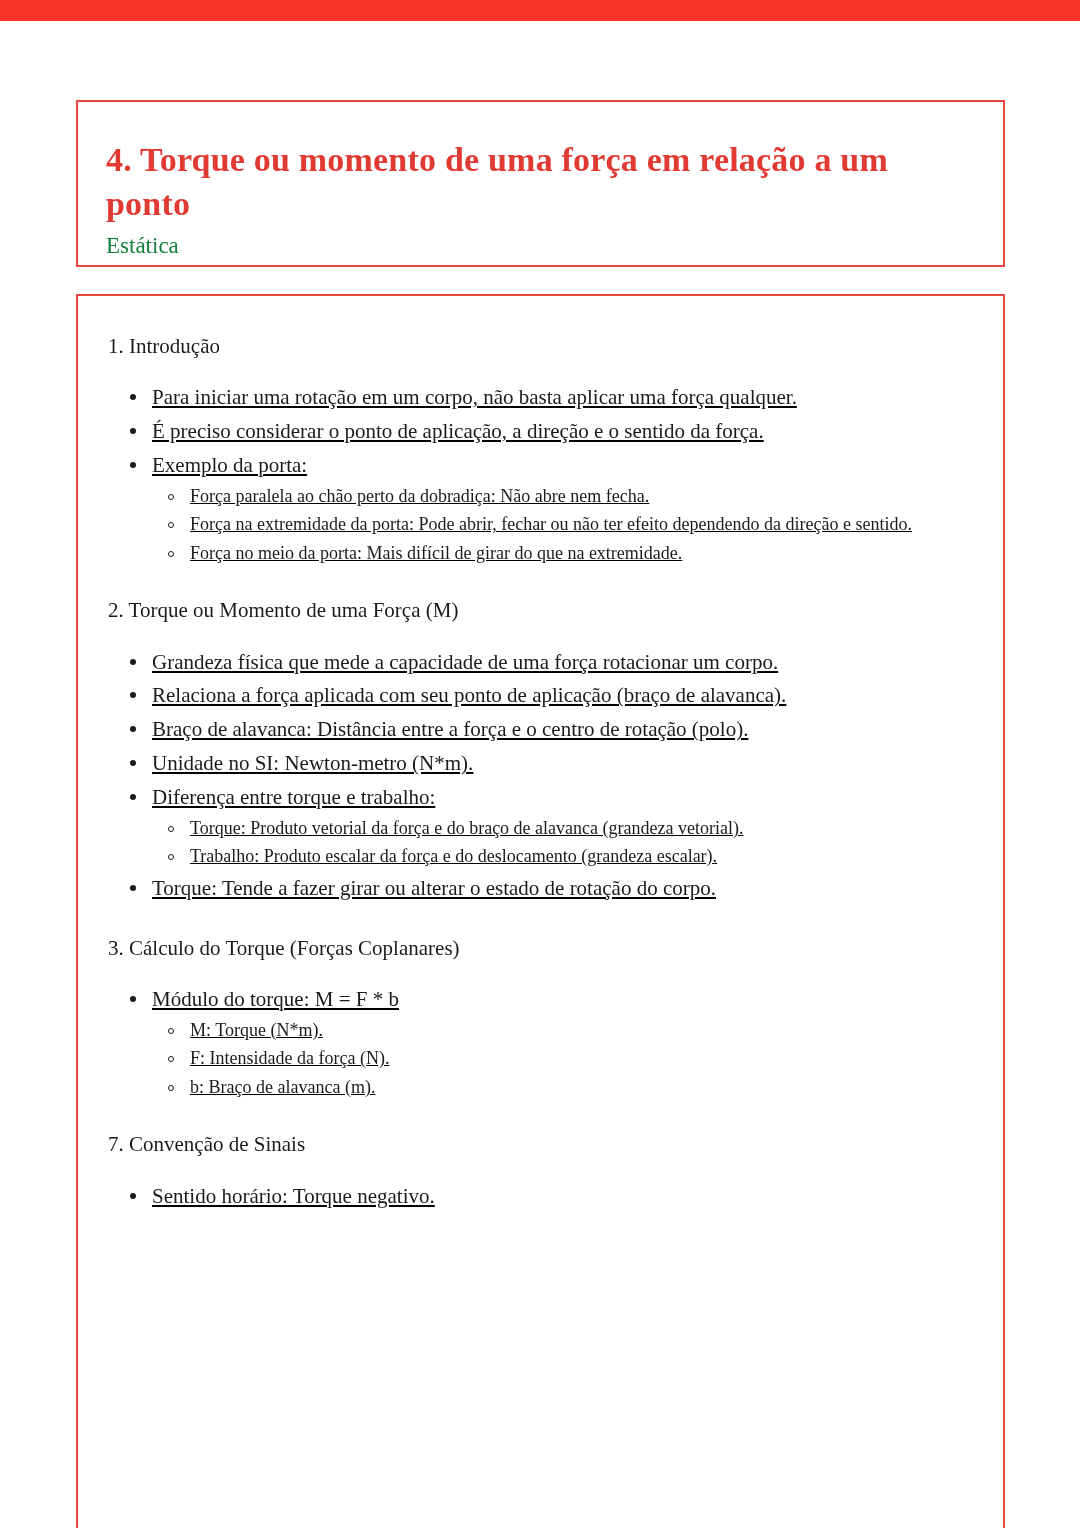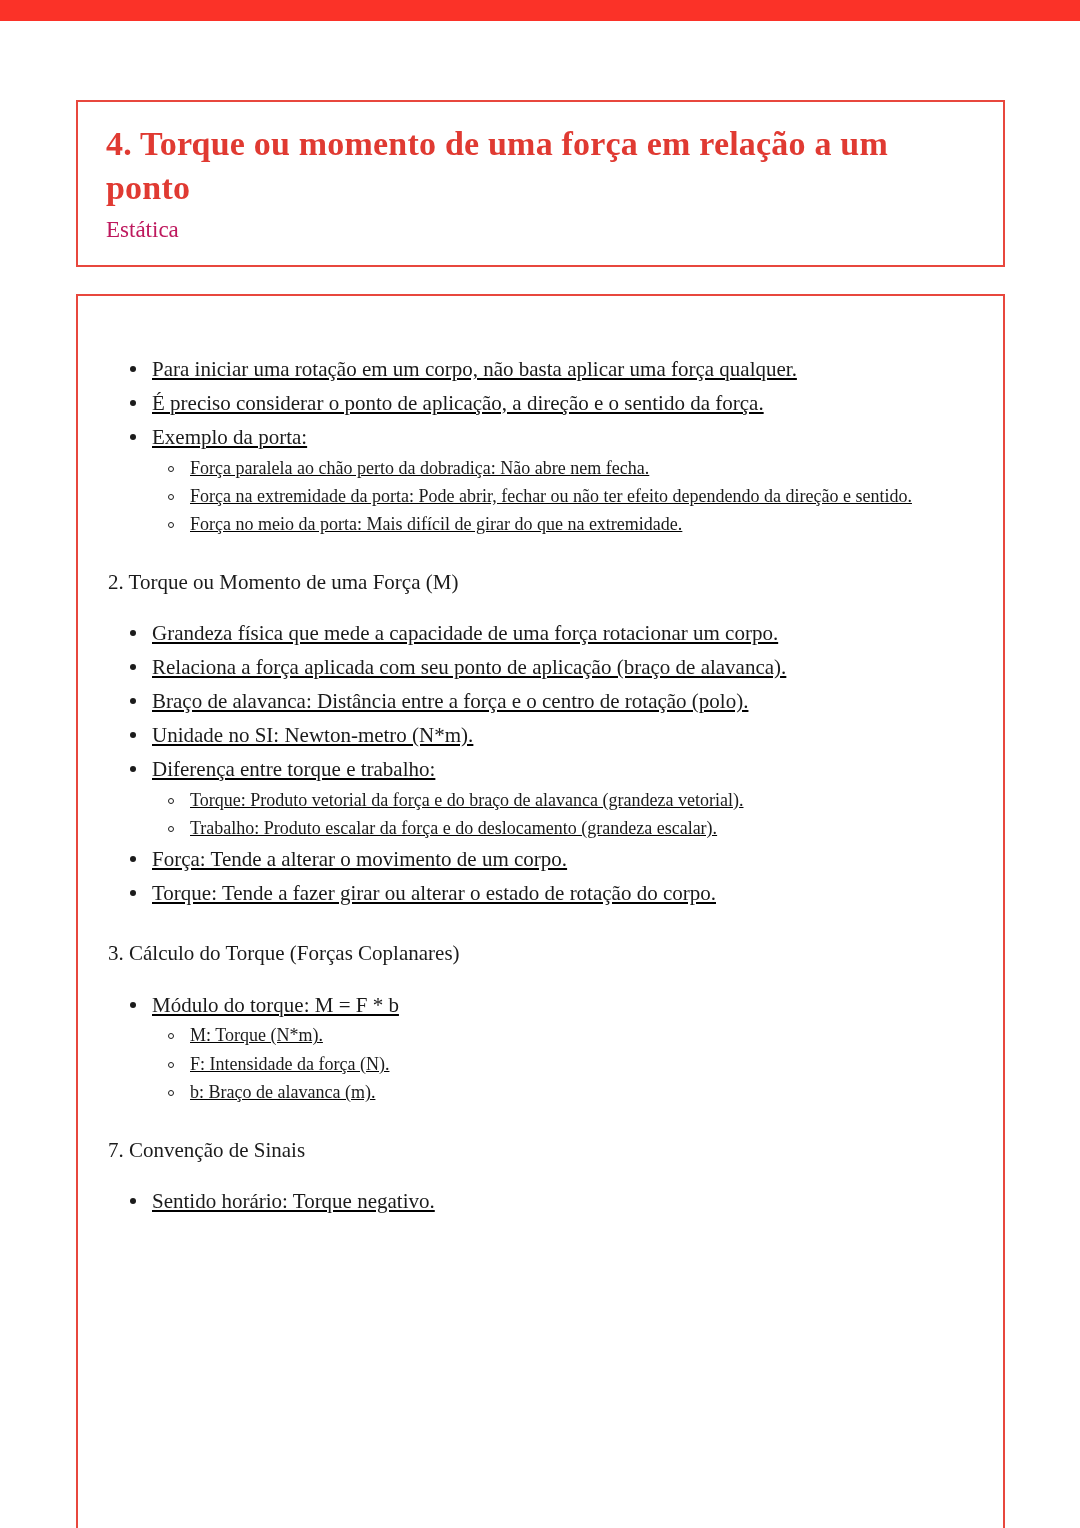--- a/index.html
+++ b/index.html
@@ -37,33 +37,33 @@
   
   .header-card {
     position: absolute;
     left: 76px;
     top: 79px;
     width: 929px;
     height: 167px;
     box-sizing: border-box;
     border: 2px solid #e8473d;
     background: #ffffff;
-    padding: 20px 28px 0 28px;
+    padding: 36px 28px 0 28px;
   }
   .doc-title {
     margin: 0;
     color: #e03a32;
     font-size: 34px;
     font-weight: 700;
     line-height: 1.28;
     letter-spacing: 0.2px;
   }
   .doc-subtitle {
     margin: 6px 0 0 0;
-    color: #be185d;
+    color: #15803d;
     font-size: 23px;
     font-weight: 400;
     line-height: 1.3;
   }
 
   
   .content-card {
     position: absolute;
     left: 76px;
     top: 273px;
@@ -150,20 +150,21 @@
 <div class="page">
 
   <div class="header-card">
     <h1 class="doc-title">4. Torque ou momento de uma força em relação a um ponto</h1>
     <p class="doc-subtitle">Estática</p>
   </div>
 
   <div class="content-card">
     <div id="sections-root">
         <div class="section-block">
+          <p class="section-heading">1. Introdução</p>
           <ul class="level1">
             <li class="item1"><span>Para iniciar uma rotação em um corpo, não basta aplicar uma força qualquer.</span></li>
             <li class="item1"><span>É preciso considerar o ponto de aplicação, a direção e o sentido da força.</span></li>
             <li class="item1"><span>Exemplo da porta:</span><ul class="level2">
                 <li class="item2"><span>Força paralela ao chão perto da dobradiça: Não abre nem fecha.</span></li>
                 <li class="item2"><span>Força na extremidade da porta: Pode abrir, fechar ou não ter efeito dependendo da direção e sentido.</span></li>
                 <li class="item2"><span>Força no meio da porta: Mais difícil de girar do que na extremidade.</span></li>
               </ul></li>
           </ul>
         </div>
@@ -171,21 +172,20 @@
           <p class="section-heading">2. Torque ou Momento de uma Força (M)</p>
           <ul class="level1">
             <li class="item1"><span>Grandeza física que mede a capacidade de uma força rotacionar um corpo.</span></li>
             <li class="item1"><span>Relaciona a força aplicada com seu ponto de aplicação (braço de alavanca).</span></li>
             <li class="item1"><span>Braço de alavanca: Distância entre a força e o centro de rotação (polo).</span></li>
             <li class="item1"><span>Unidade no SI: Newton-metro (N*m).</span></li>
             <li class="item1"><span>Diferença entre torque e trabalho:</span><ul class="level2">
                 <li class="item2"><span>Torque: Produto vetorial da força e do braço de alavanca (grandeza vetorial).</span></li>
                 <li class="item2"><span>Trabalho: Produto escalar da força e do deslocamento (grandeza escalar).</span></li>
               </ul></li>
-            <li class="item1"><span>Força: Tende a alterar o movimento de um corpo.</span></li>
             <li class="item1"><span>Torque: Tende a fazer girar ou alterar o estado de rotação do corpo.</span></li>
           </ul>
         </div>
         <div class="section-block">
           <p class="section-heading">3. Cálculo do Torque (Forças Coplanares)</p>
           <ul class="level1">
             <li class="item1"><span>Módulo do torque: M = F * b</span><ul class="level2">
                 <li class="item2"><span>M: Torque (N*m).</span></li>
                 <li class="item2"><span>F: Intensidade da força (N).</span></li>
                 <li class="item2"><span>b: Braço de alavanca (m).</span></li>

